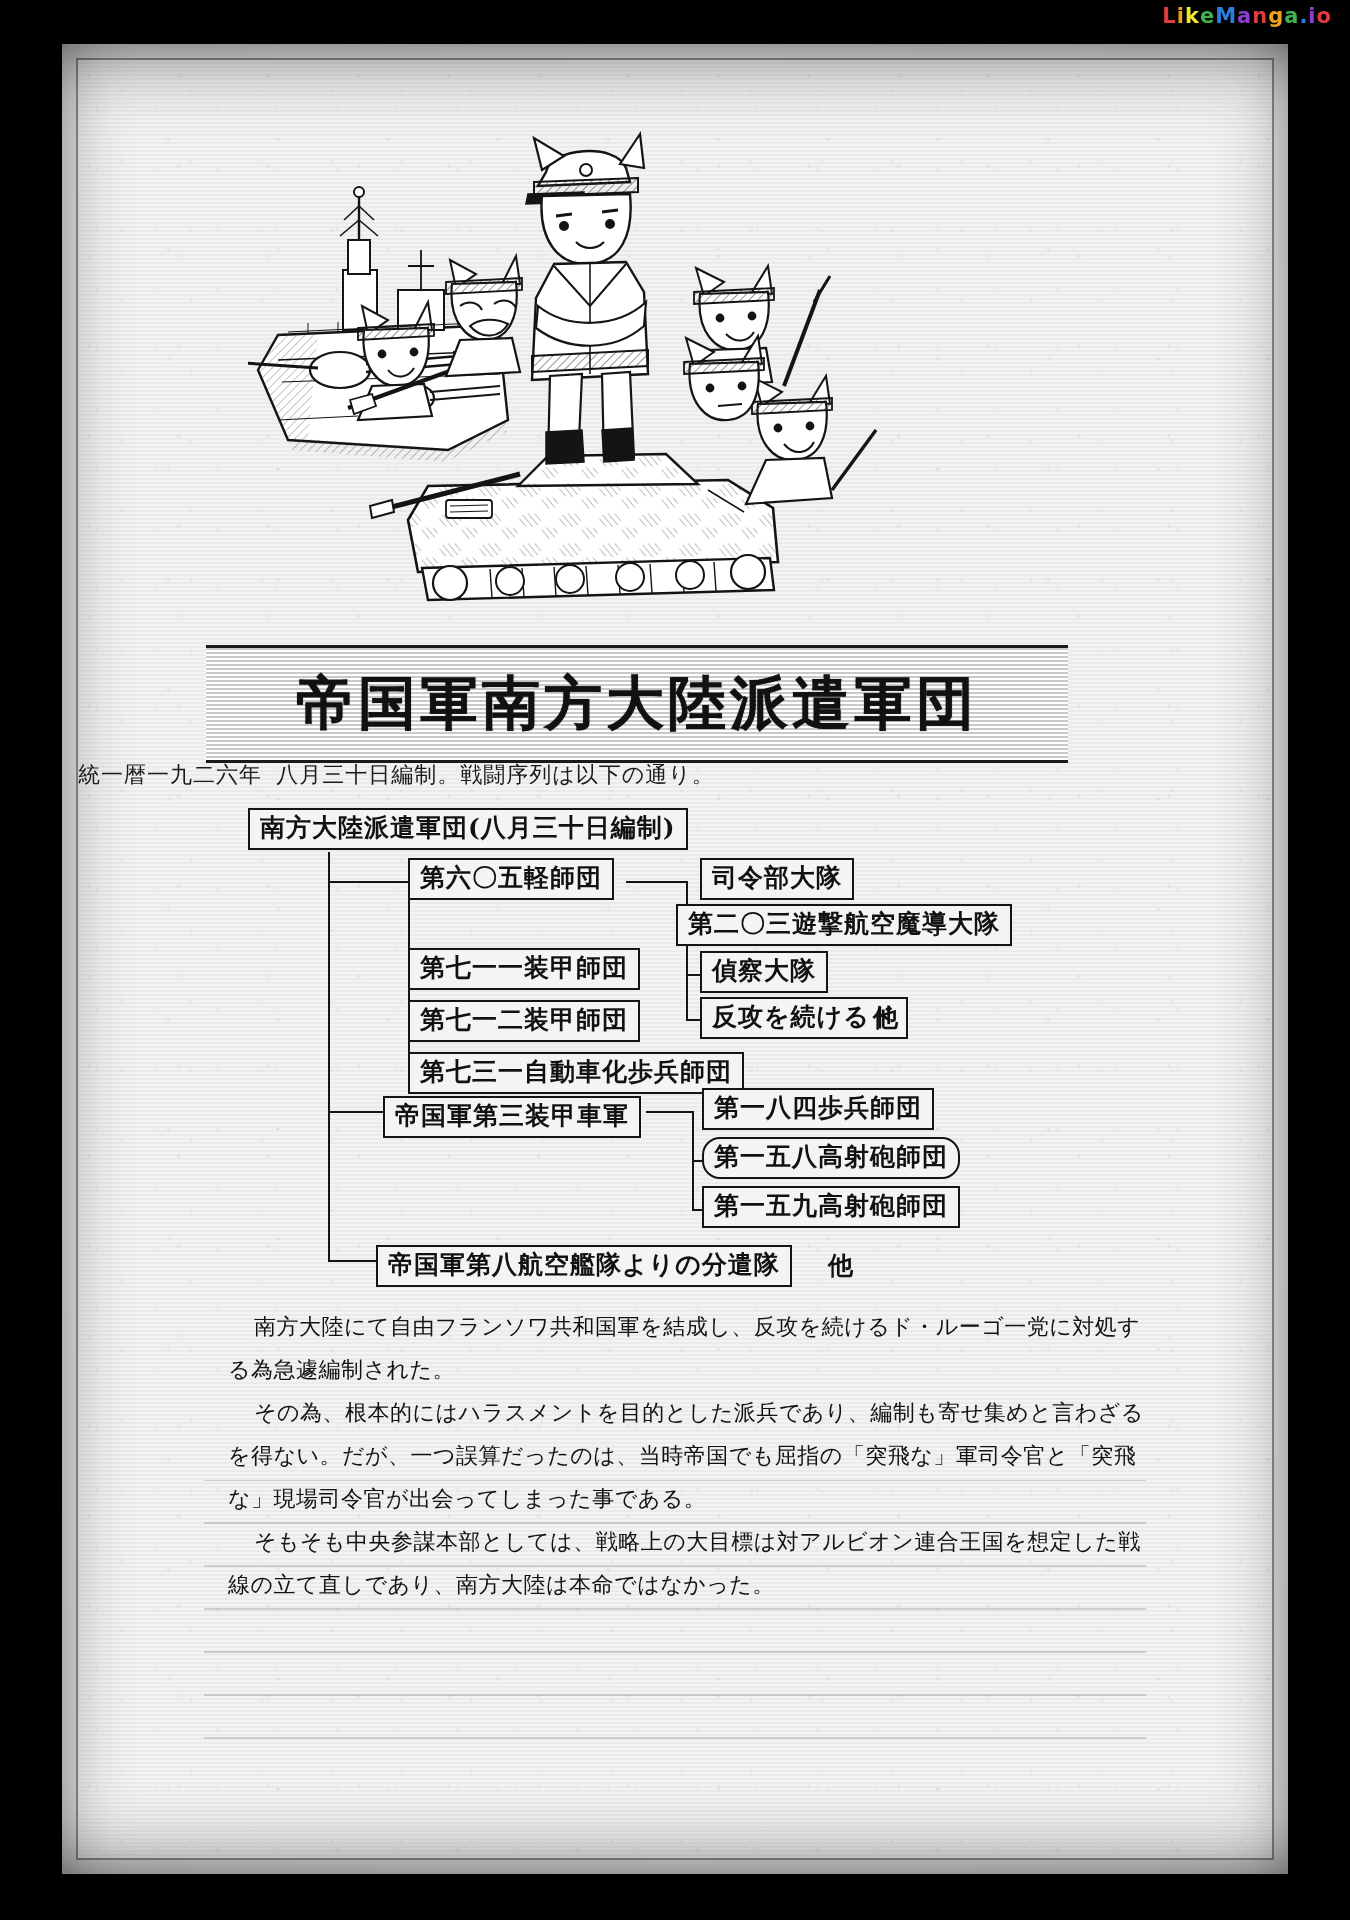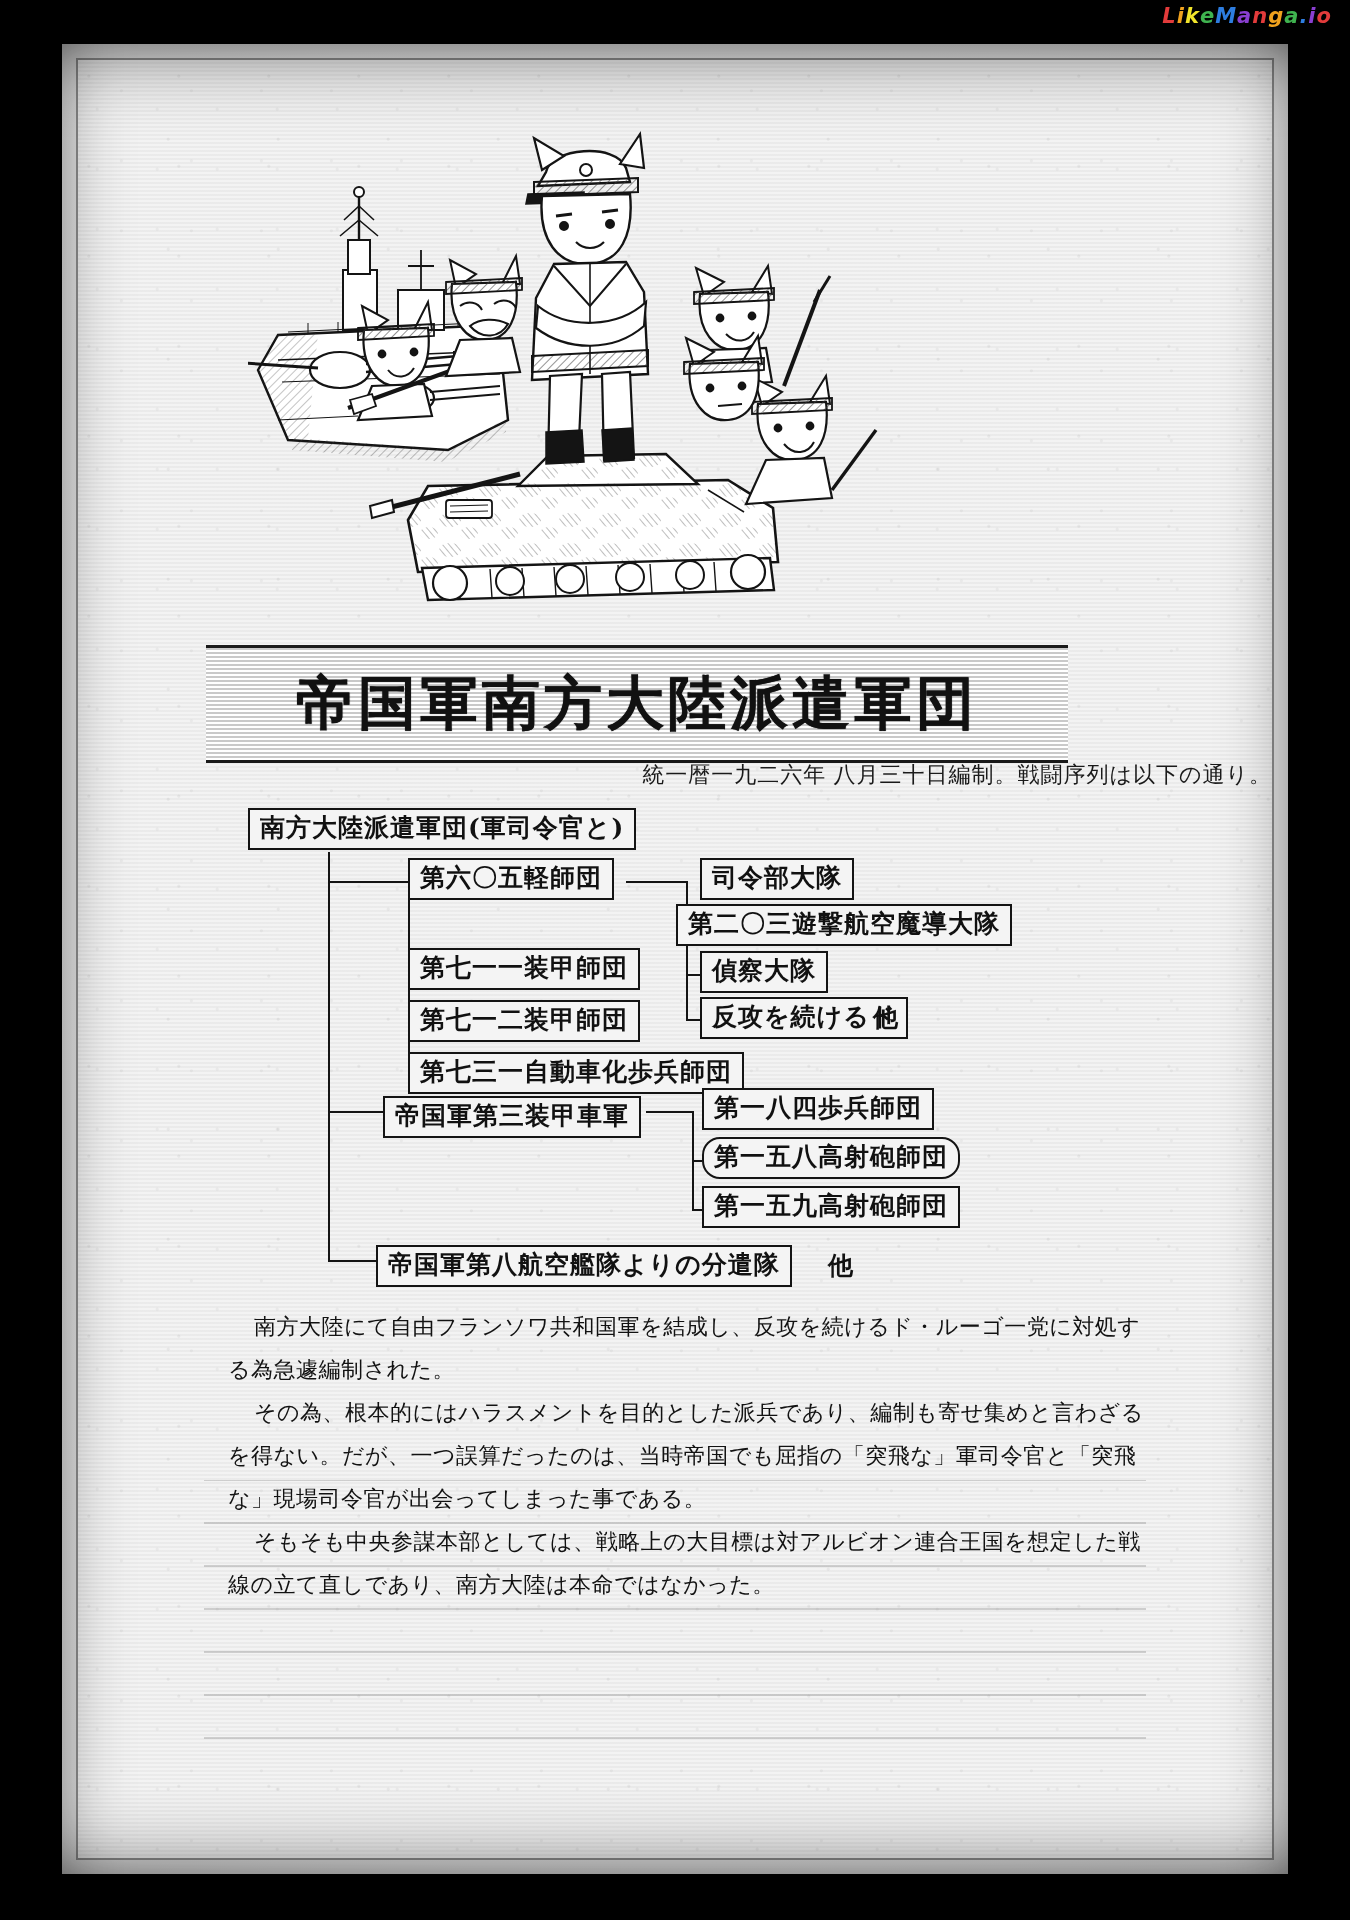--- a/index.html
+++ b/index.html
@@ -14,21 +14,20 @@
     font-family: "Liberation Serif", serif;
   }
 
   
   .watermark {
     position: absolute;
     top: 4px;
     right: 18px;
     font-family: "DejaVu Sans", sans-serif;
     font-weight: bold;
-    font-style: italic;
     font-size: 21px;
     letter-spacing: 1px;
     z-index: 30;
     white-space: nowrap;
   }
   .watermark span { display: inline-block; }
 
   
   .page-frame {
     position: absolute;
@@ -100,23 +99,23 @@
     color: #111;
     text-shadow: 0 0 1px #000;
     white-space: nowrap;
   }
 
   .subtitle {
     position: absolute;
     left: 0;
     right: 0;
     top: 700px;
-    text-align: right;
+    text-align: left;
     font-size: 22px;
-    font-family: Liberation Sans, sans-serif;
+    font-family: Liberation Mono, monospace;
     color: #1a1a1a;
     letter-spacing: 1px;
   }
 
   
   .org {
     position: absolute;
     left: 150px;
     top: 748px;
     width: 940px;
@@ -370,21 +369,21 @@
       </svg>
     </div>
 
     <div class="title-banner">
       <div class="title-text">帝国軍南方大陸派遣軍団</div>
     </div>
     <div class="subtitle">統一暦一九二六年 八月三十日編制。戦闘序列は以下の通り。</div>
 
     <div class="org">
 
-      <div class="node" style="left:20px; top:0px;">南方大陸派遣軍団(軍司令官と)</div>
+      <div class="node" style="left:20px; top:0px;">南方大陸派遣軍団(八月三十日編制)</div>
 
       <div class="line v" style="left:100px; top:44px; height:410px;"></div>
 
       <div class="line h" style="left:100px; top:73px; width:80px;"></div>
       <div class="line h" style="left:100px; top:303px; width:80px;"></div>
       <div class="line h" style="left:100px; top:452px; width:80px;"></div>
 
       <div class="node" style="left:180px; top:50px;">第六〇五軽師団</div>
 
       <div class="line v" style="left:180px; top:73px; height:180px;"></div>

